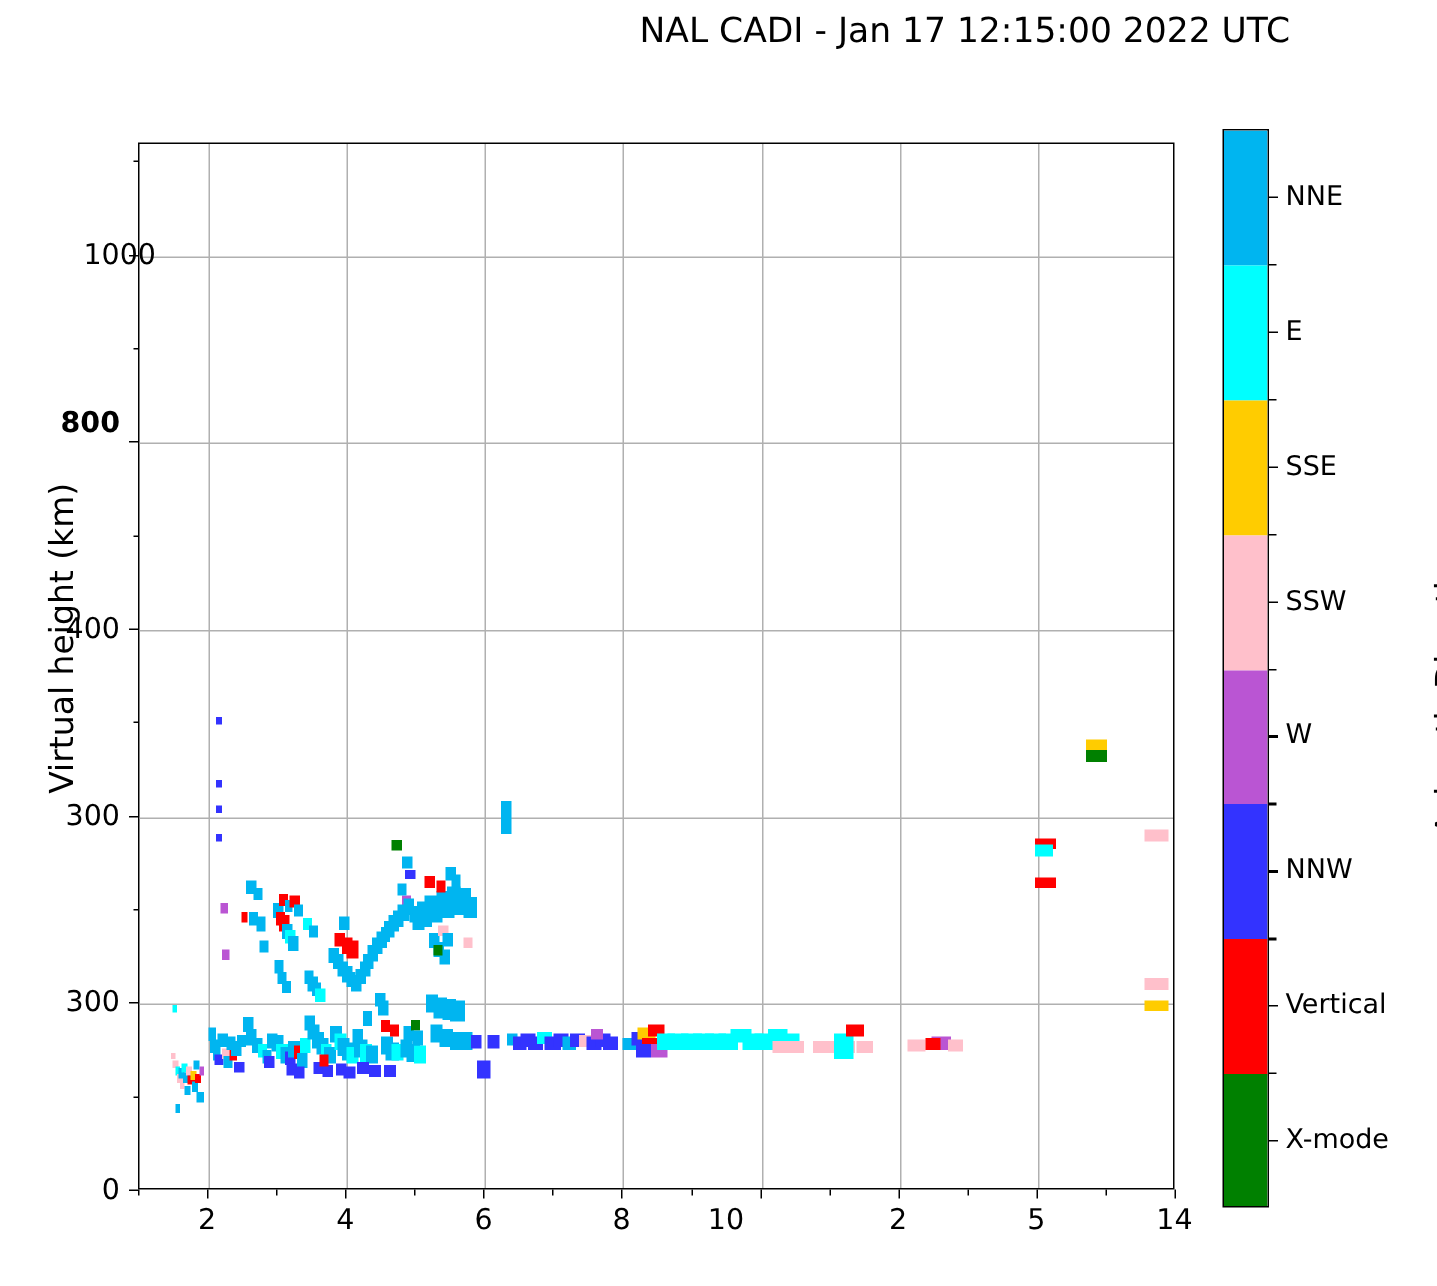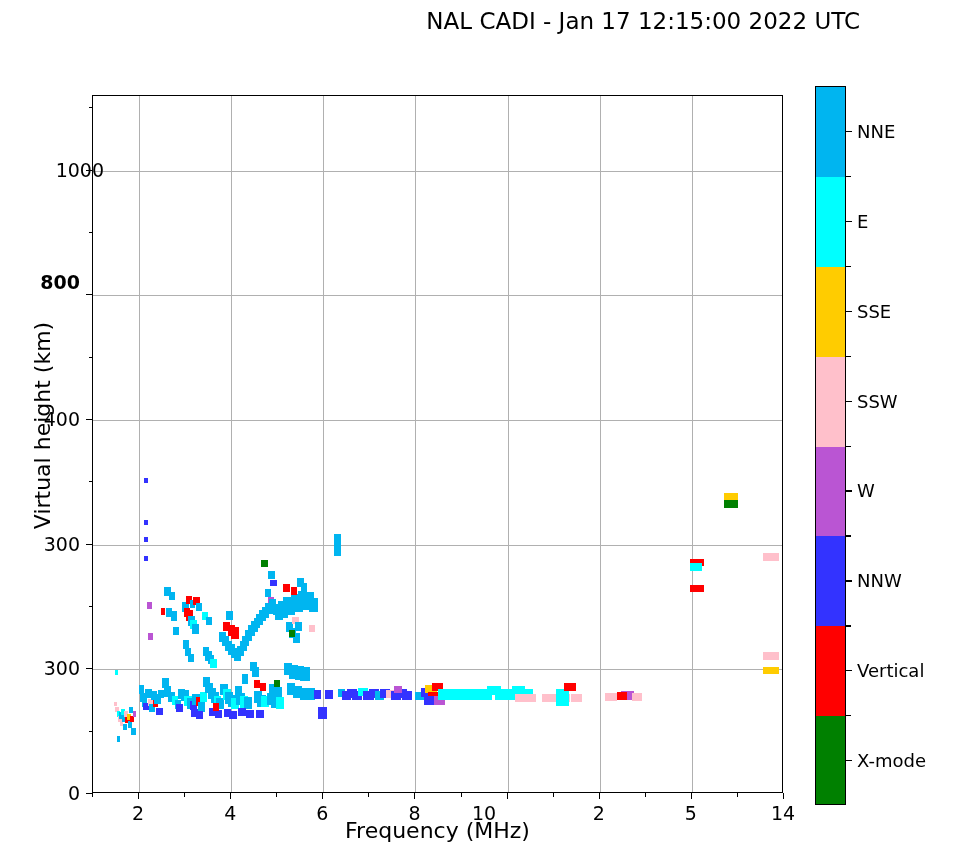--- a/index.html
+++ b/index.html
@@ -477,21 +477,20 @@
       <div class="tick-y" style="left: 86px; top: 169.786px;"></div>
       <div class="ticklabel-y" style="left: 80px; top: 169.786px; margin-left: 24px;">1000</div>
       <div class="tick-y-minor" style="left: 88.5px; top: 730.679px;"></div>
       <div class="tick-y-minor" style="left: 88.5px; top: 606.036px;"></div>
       <div class="tick-y-minor" style="left: 88.5px; top: 481.393px;"></div>
       <div class="tick-y-minor" style="left: 88.5px; top: 356.75px;"></div>
       <div class="tick-y-minor" style="left: 88.5px; top: 232.107px;"></div>
       <div class="tick-y-minor" style="left: 88.5px; top: 107.464px;"></div>
     </div>
 
-  <div id="xlabel">Frequency (MHz)</div>
   <div id="ylabel">Virtual height (km)</div>
 
   <div id="colorbar">
       <div class="cbar-band" style="top: 0px; height: 90.475px; background: rgb(0, 181, 240);"></div>
       <div class="cbar-band" style="top: 89.875px; height: 90.475px; background: rgb(0, 255, 255);"></div>
       <div class="cbar-band" style="top: 179.75px; height: 90.475px; background: rgb(255, 204, 0);"></div>
       <div class="cbar-band" style="top: 269.625px; height: 90.475px; background: rgb(255, 192, 203);"></div>
       <div class="cbar-band" style="top: 359.5px; height: 90.475px; background: rgb(186, 85, 211);"></div>
       <div class="cbar-band" style="top: 449.375px; height: 90.475px; background: rgb(51, 51, 255);"></div>
       <div class="cbar-band" style="top: 539.25px; height: 90.475px; background: rgb(255, 0, 0);"></div>

